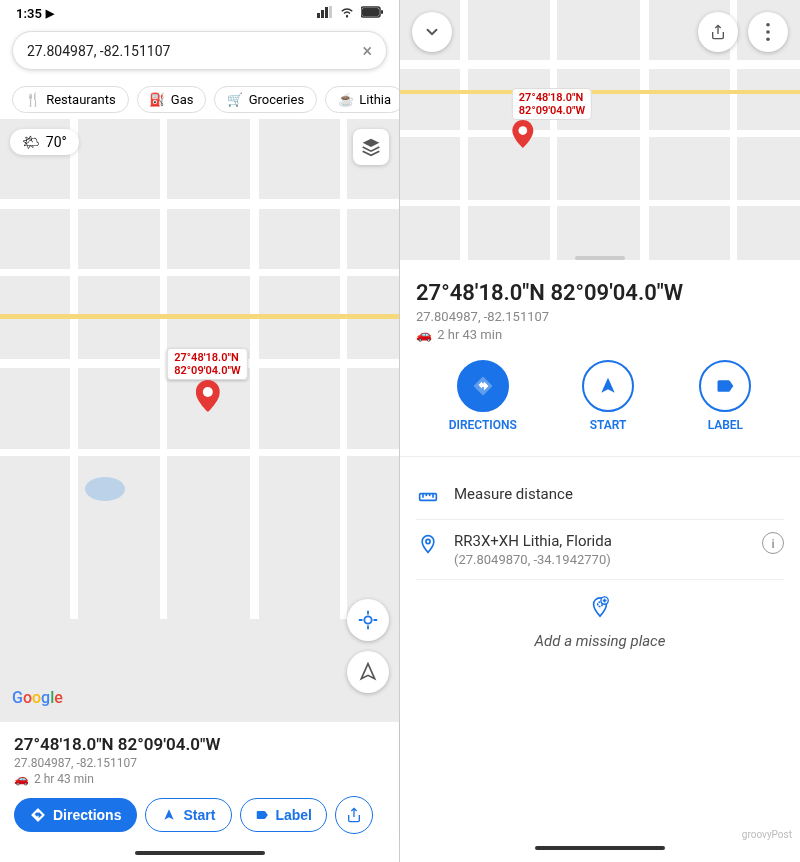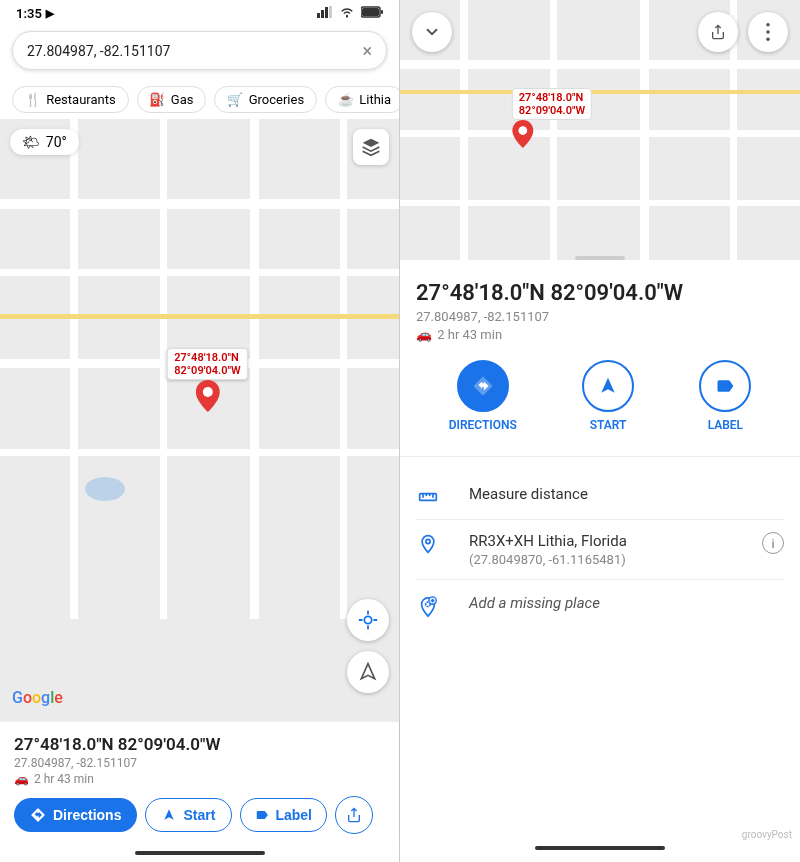--- a/index.html
+++ b/index.html
@@ -367,41 +367,43 @@
     .detail-list-icon {
       width: 24px;
       flex-shrink: 0;
       display: flex;
       align-items: center;
       justify-content: center;
       color: #1a73e8;
       font-size: 18px;
       margin-top: 2px;
     }
-    .detail-list-content { flex: 1; margin-left: 15px; }
+    .detail-list-content { flex: 1; }
     .detail-list-title { font-size: 15px; color: #333; }
     .detail-list-sub { font-size: 13px; color: #888; margin-top: 2px; }
     .detail-list-info-btn {
       width: 22px;
       height: 22px;
       border-radius: 50%;
       border: 1.5px solid #999;
       display: flex;
       align-items: center;
       justify-content: center;
       font-size: 12px;
       color: #666;
       flex-shrink: 0;
       cursor: pointer;
     }
 
     .detail-add-place {
       display: flex;
+      align-items: center;
       gap: 14px;
       padding: 14px 0;
+      flex-direction: column;
     }
 
     .groovypost-credit {
       position: absolute;
       bottom: 22px;
       right: 8px;
       font-size: 10px;
       color: #bbb;
     }
 
@@ -692,21 +694,21 @@
     <div class="detail-list-item" style="flex-direction:column;align-items:center;gap:0;">
       <div style="display:flex;align-items:flex-start;gap:14px;width:100%;">
         <div class="detail-list-icon">
           <svg width="20" height="20" viewBox="0 0 24 24" fill="none" stroke="#1a73e8" stroke-width="2">
             <path d="M12 2C8.13 2 5 5.13 5 9c0 5.25 7 13 7 13s7-7.75 7-13c0-3.87-3.13-7-7-7z"></path>
             <circle cx="12" cy="9" r="2.5"></circle>
           </svg>
         </div>
         <div class="detail-list-content">
           <div class="detail-list-title">RR3X+XH Lithia, Florida</div>
-          <div class="detail-list-sub">(27.8049870, -61.1165481)</div>
+          <div class="detail-list-sub">(27.8049870, -34.1942770)</div>
         </div>
         <div class="detail-list-info-btn">ℹ</div>
       </div>
     </div>
 
     <div class="detail-add-place">
       <div class="detail-list-icon">
         <svg width="22" height="22" viewBox="0 0 24 24" fill="none" stroke="#1a73e8" stroke-width="1.8">
           <path d="M12 2C8.13 2 5 5.13 5 9c0 5.25 7 13 7 13s7-7.75 7-13c0-3.87-3.13-7-7-7z"></path>
           <circle cx="12" cy="9" r="2.5" stroke-dasharray="2 1"></circle>

